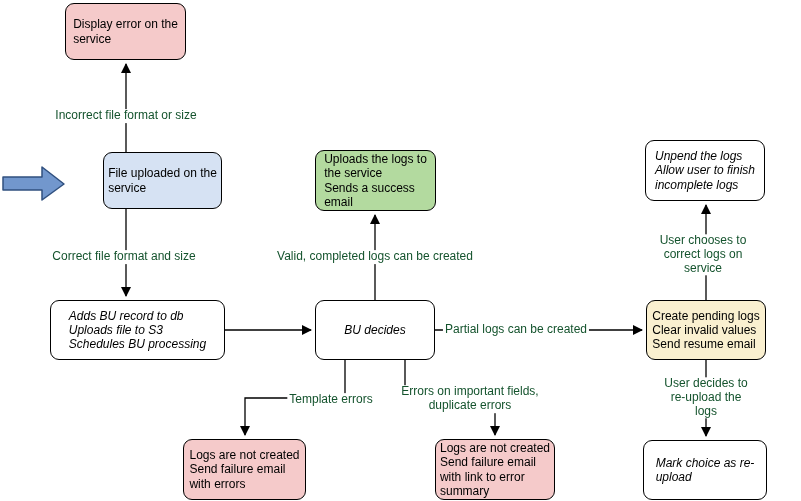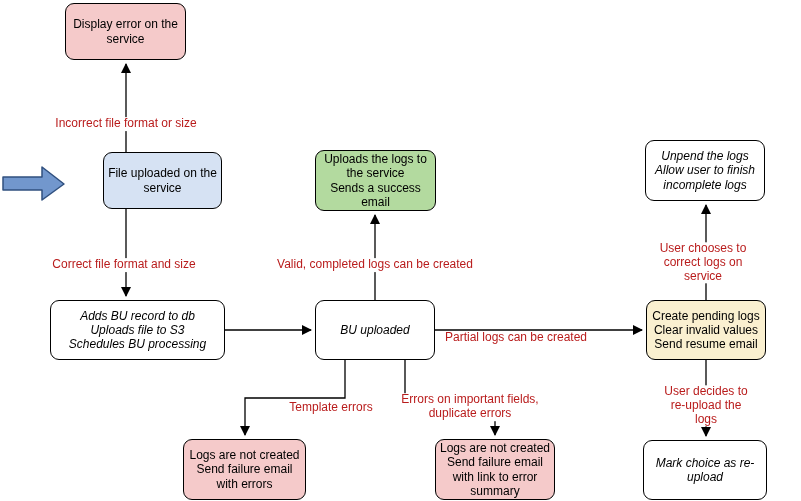--- a/index.html
+++ b/index.html
@@ -3,34 +3,34 @@
 <meta charset="utf-8">
 <style>
   html,body{margin:0;padding:0;background:#ffffff;}
   .canvas{
     position:relative;width:801px;height:501px;background:#ffffff;overflow:hidden;
     font-family:"Liberation Sans",sans-serif;
   }
   .wires{position:absolute;left:0;top:0;}
   .node{
     position:absolute;box-sizing:border-box;border:1px solid #000;border-radius:9px;
-    display:flex;align-items:center;justify-content:center;text-align:center;
+    display:flex;align-items:center;justify-content:center;
     font:12px/1.18 "Liberation Sans",sans-serif;color:#000;white-space:pre-line;
     z-index:2;
   }
   .node span{display:block;padding:0 2px;}
   .fill-pink{background:#f5caca;}
   .fill-blue{background:#d6e2f3;margin-left:36px;}
   .fill-green{background:#b3da9f;}
   .fill-yellow{background:#faf0d0;}
   .fill-white{background:#ffffff;font-style:italic;}
   .elabel{
     position:absolute;transform:translate(-50%,-50%);background:#ffffff;
-    font:12px/1.15 "Liberation Sans",sans-serif;color:#b91c1c;text-align:center;
-    white-space:pre-line;padding:0 2px;z-index:3;margin-top:8px;
+    font:12px/1.15 "Liberation Sans",sans-serif;color:#14532d;text-align:center;
+    white-space:pre-line;padding:0 2px;z-index:3;
   }
 </style>
 </head>
 <body>
 
 <div class="canvas">
 
   <svg class="wires" width="801" height="501" viewBox="0 0 801 501">
     <defs>
       <marker id="arr" markerUnits="userSpaceOnUse" markerWidth="12" markerHeight="12" refX="9" refY="5" orient="auto">
@@ -61,21 +61,21 @@
 service</span>
   </div>
 
   <div class="node fill-white" style="left:50px;top:300px;width:175px;height:60px">
     <span>Adds BU record to db
 Uploads file to S3
 Schedules BU processing</span>
   </div>
 
   <div class="node fill-white" style="left:315px;top:300px;width:120px;height:60px">
-    <span>BU uploaded</span>
+    <span>BU decides</span>
   </div>
 
   <div class="node fill-yellow" style="left:646px;top:300px;width:120px;height:60px">
     <span>Create pending logs
 Clear invalid values
 Send resume email</span>
   </div>
 
   <div class="node fill-green" style="left:315px;top:150px;width:121px;height:61px">
     <span>Uploads the logs to

